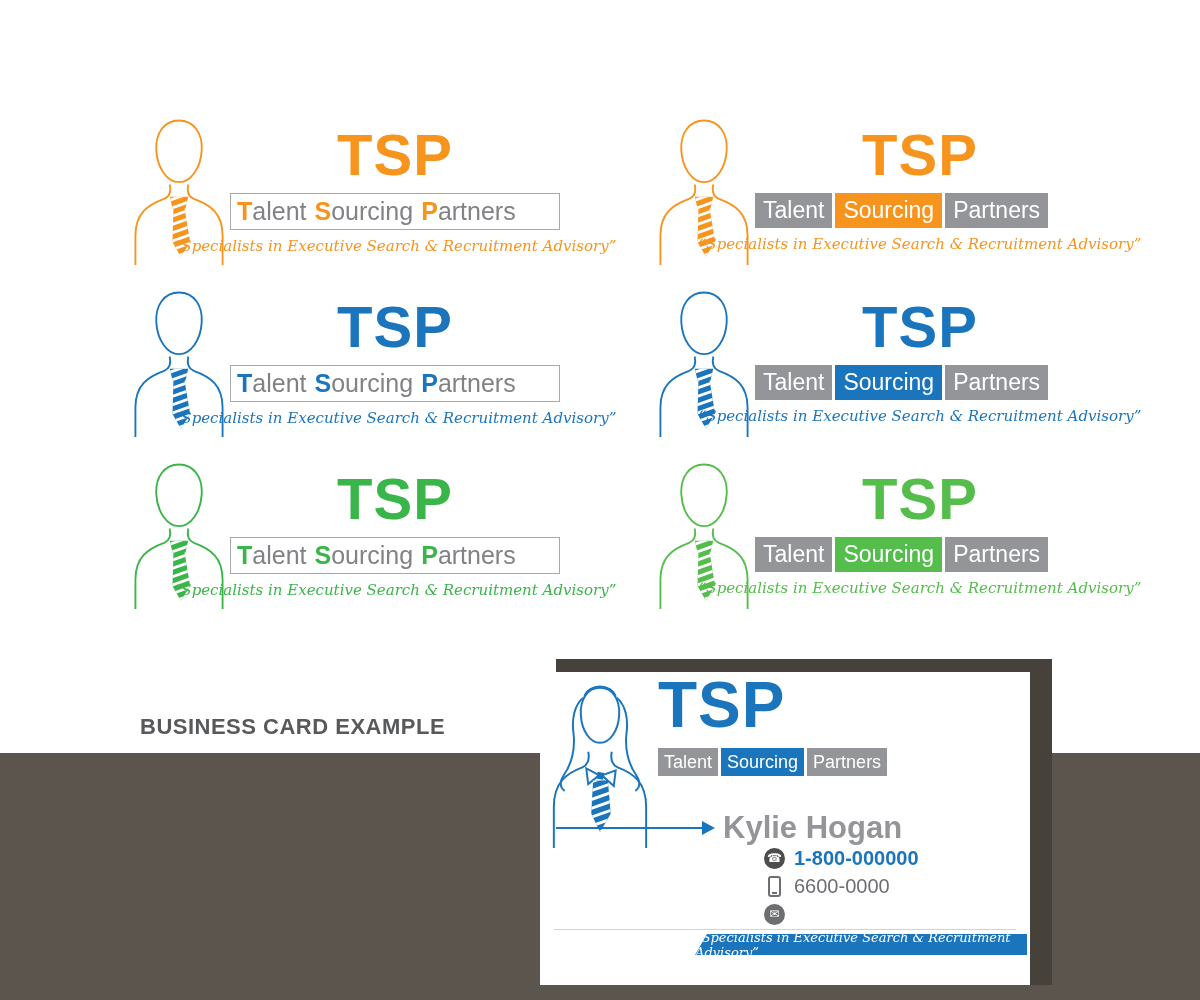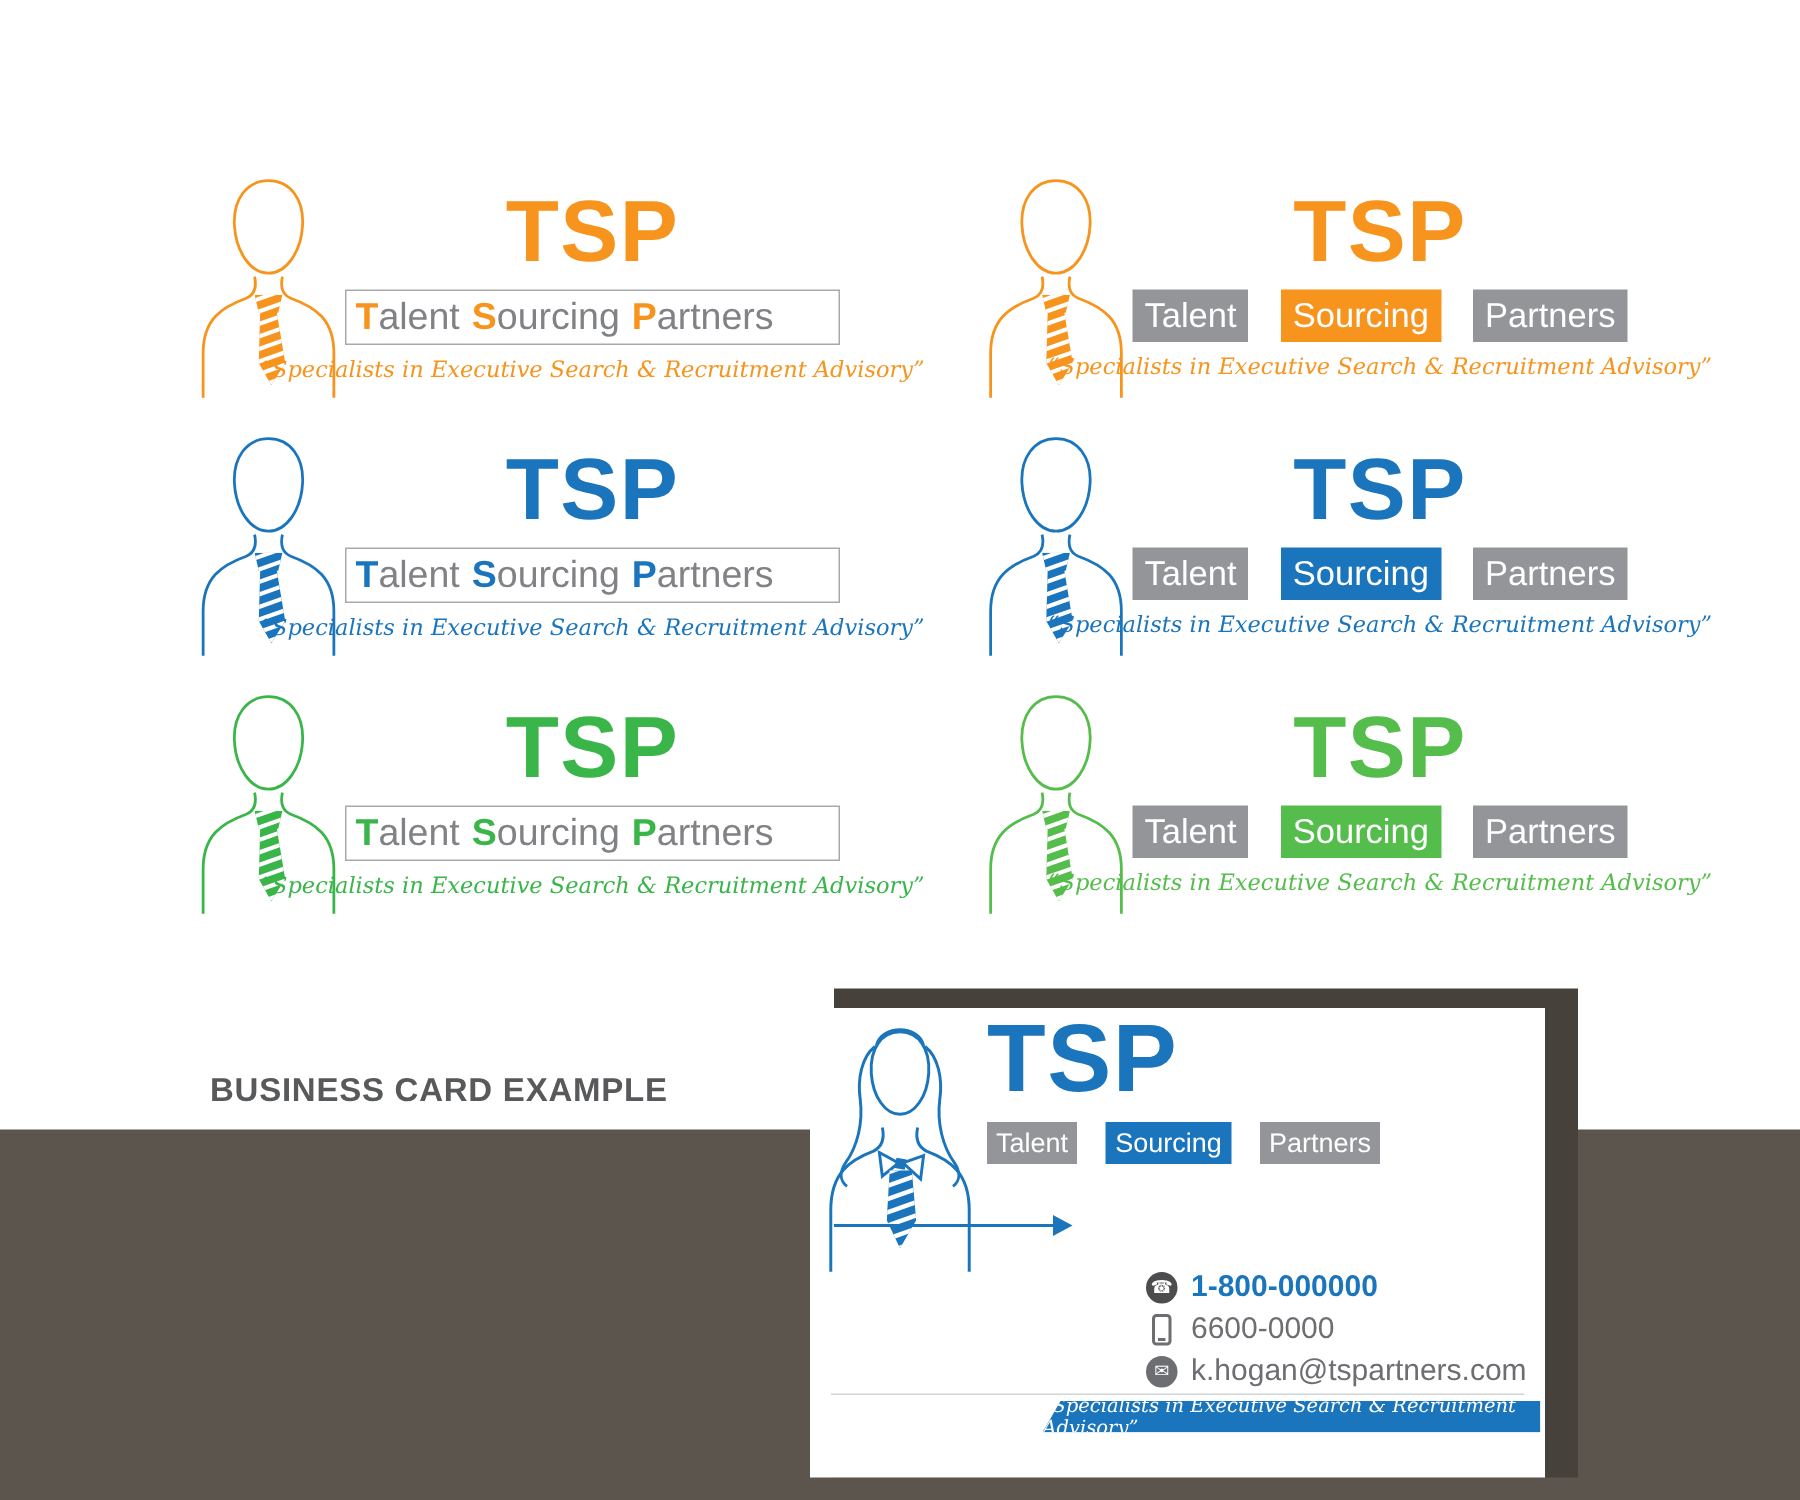--- a/index.html
+++ b/index.html
@@ -14,21 +14,21 @@
   .c-orange{--ac:var(--orange,#F7941E)}
   .c-blue{--ac:var(--blue,#1B75BC)}
   .c-green{--ac:var(--green,#3AB54A)}
   .c-green2{--ac:var(--green2,#55BD4B)}
   .person{position:absolute;left:0;top:2px;width:102px;height:152px;color:var(--ac)}
   .text-col{position:absolute;left:102px;top:14px;width:330px;display:flex;flex-direction:column;align-items:center}
   .tsp{font-size:58px;font-weight:bold;line-height:1;letter-spacing:1px;color:var(--ac)}
   .word-box{margin-top:9px;width:100%;border:1px solid var(--box_border,#A7A9AC);padding:3px 6px;font-size:25px;color:var(--word_gray,#808285);white-space:nowrap;text-align:left}
   .word-box .ini{font-weight:bold;color:var(--ac)}
   .word + .word{margin-left:.32em}
-  .blocks{margin-top:9px;width:100%;display:flex;justify-content:space-between;gap:3px}
+  .blocks{margin-top:9px;width:100%;display:flex;justify-content:flex-start;gap:3px}
   .block{color:#fff;font-size:23px;line-height:1;padding:6px 8px;white-space:nowrap}
   .block.bg-gray{background:var(--block_gray,#939598)}
   .block.bg-accent{background:var(--ac)}
   .tagline{margin-top:7px;font-family:"DejaVu Serif",serif;font-style:italic;font-size:15px;color:var(--ac);white-space:nowrap}
 
   
   .bc-heading{position:absolute;left:140px;top:714px;font-size:22px;font-weight:bold;color:var(--heading_gray,#58595B);letter-spacing:.5px;z-index:1}
   .card-shadow{position:absolute;left:556px;top:659px;width:496px;height:326px;background:var(--shadow,#46413A);z-index:1}
   .card{position:absolute;left:540px;top:672px;width:490px;height:313px;background:#fff;z-index:2}
   .person-f{position:absolute;left:6px;top:4px;width:108px;height:172px;color:var(--blue,#1B75BC)}
@@ -210,32 +210,32 @@
       </svg>
     <div class="card-tsp">TSP</div>
     <div class="blocks card-blocks">
       <span class="block bg-gray">Talent</span>
       <span class="block bg-accent">Sourcing</span>
       <span class="block bg-gray">Partners</span>
     </div>
     <div class="name-row">
       <span class="pointer-line"></span>
       <span class="pointer-tri"></span>
+      <span class="person-name">Kylie Hogan</span>
     </div>
     <div class="contacts">
       <div class="contact-row">
         <span class="ci-circle ci-phone">☎</span>
         <span class="phone-text">1-800-000000</span>
       </div>
       <div class="contact-row">
         <span class="ci-mobile"></span>
         <span class="contact-text">6600-0000</span>
       </div>
       <div class="contact-row">
         <span class="ci-circle ci-mail">✉</span>
-        <span class="contact-text">k.hogan@tspartners.com</span>
       </div>
     </div>
     <div class="card-rule"></div>
     <div class="tag-bar">“Specialists in Executive Search &amp; Recruitment Advisory”</div>
   </div>
 
 </div>
 
 </body></html>

